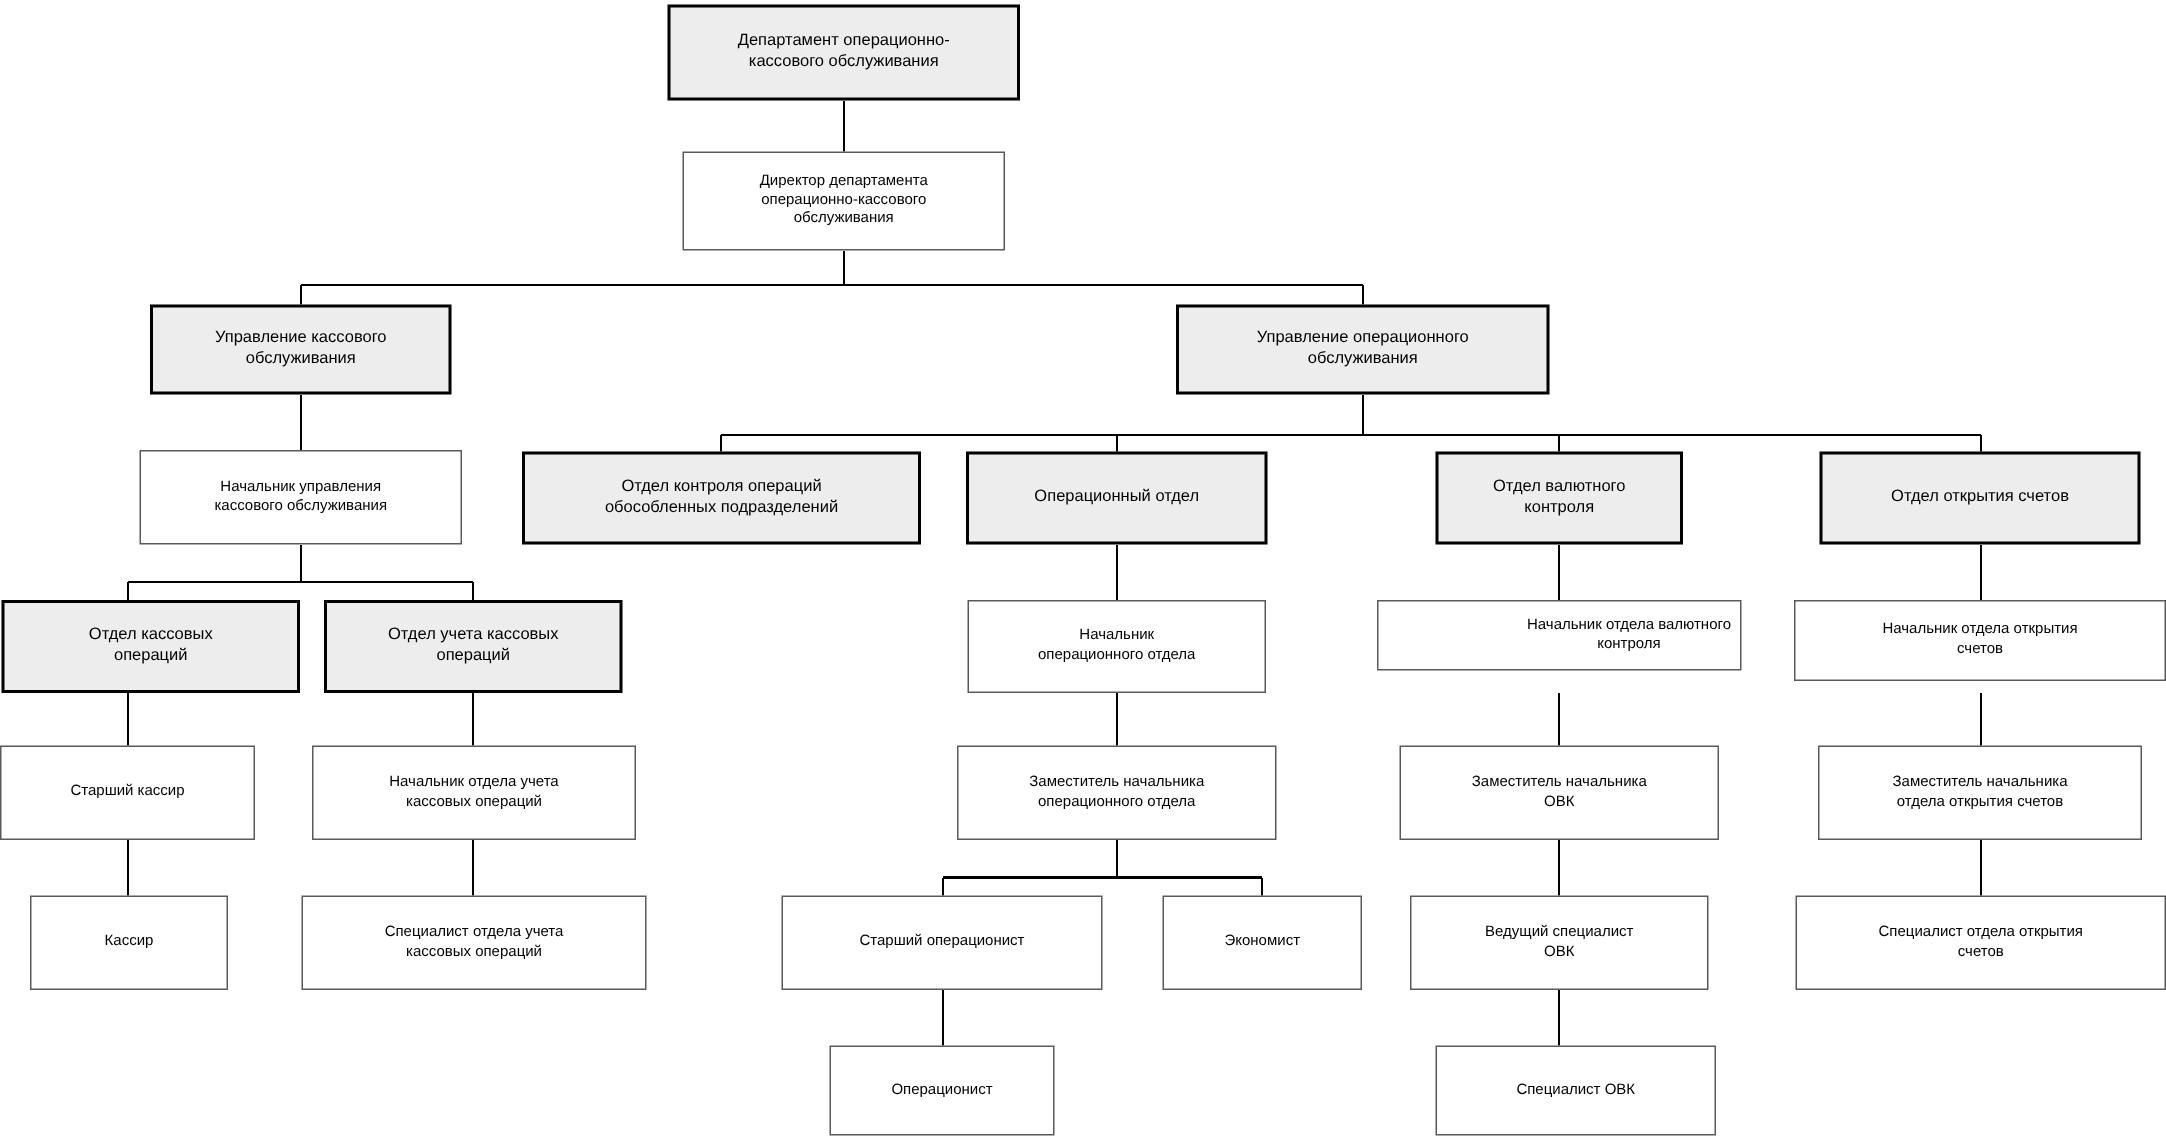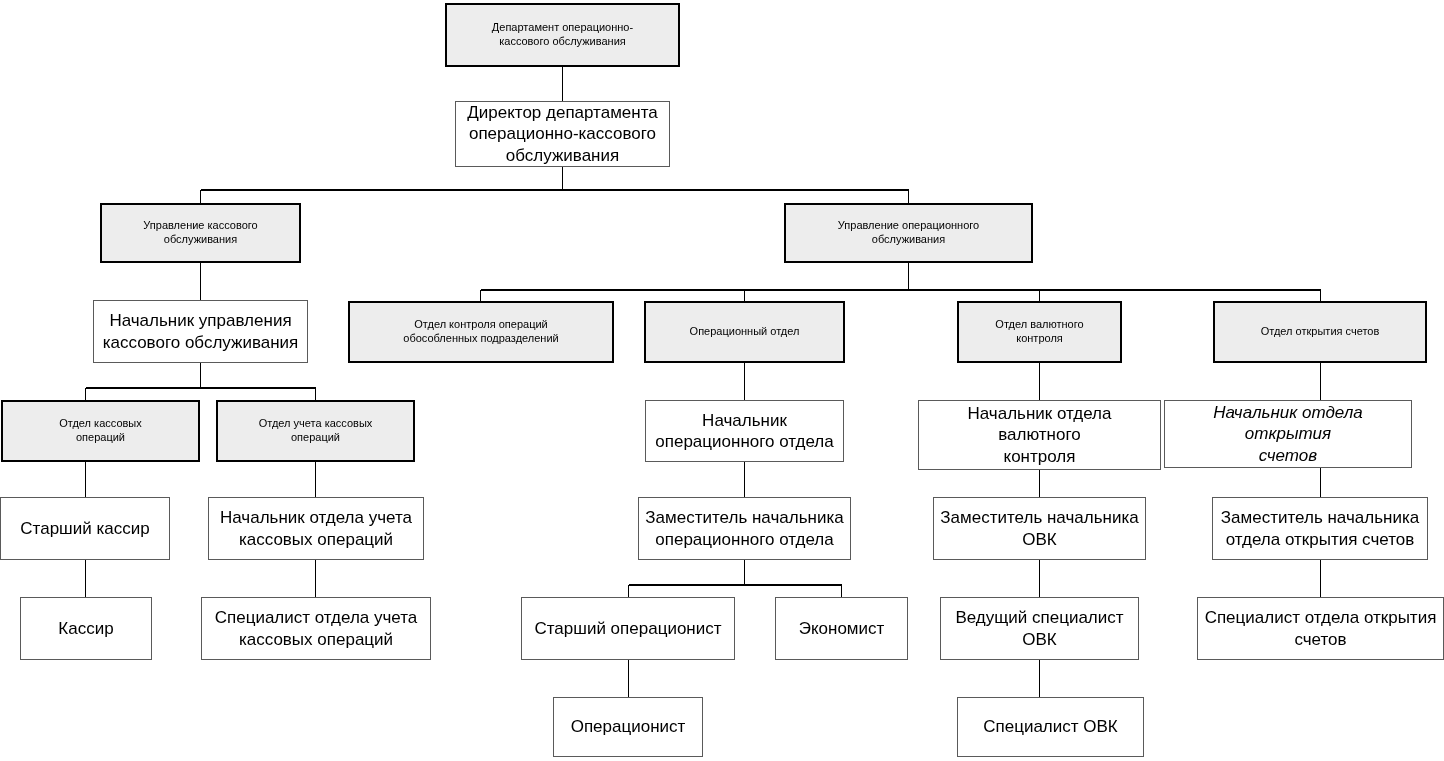--- a/index.html
+++ b/index.html
@@ -31,21 +31,21 @@
     box-sizing: border-box;
     display: flex;
     align-items: center;
     justify-content: center;
     text-align: center;
     line-height: 1.26;
     padding: 2px 6px;
     color: #000000;
     background: #ffffff;
     border: 1px solid #595959;
-    font-size: 17px;
+    font-size: 10px;
     z-index: 2;
   }
   .node.unit {
     background: #ededed;
     border: 2.5px solid #000000;
     font-size: 11px;
   }
   .node.plain {
     background: #ffffff;
     border: 1px solid #5a5a5a;
@@ -161,26 +161,26 @@
   <div class="node unit" style="left:216px; top:400px; width:199px; height:62px;">
     <span class="node-label">Отдел учета кассовых
 операций</span>
   </div>
 
   <div class="node plain" style="left:645px; top:400px; width:199px; height:62px;">
     <span class="node-label">Начальник
 операционного отдела</span>
   </div>
 
-  <div class="node plain" style="left:918px; top:400px; width:243px; height:70px;">
+  <div class="node plain" style="left:918px; top:400px; width:243px; height:47px;justify-content:flex-end;">
     <span class="node-label">Начальник отдела валютного
 контроля</span>
   </div>
 
-  <div class="node plain" style="left:1164px; top:400px; width:248px; height:68px;font-style:italic;">
+  <div class="node plain" style="left:1196px; top:400px; width:248px; height:54px;">
     <span class="node-label">Начальник отдела открытия
 счетов</span>
   </div>
 
   <div class="node plain" style="left:0px; top:497px; width:170px; height:63px;">
     <span class="node-label">Старший кассир</span>
   </div>
 
   <div class="node plain" style="left:208px; top:497px; width:216px; height:63px;">
     <span class="node-label">Начальник отдела учета

